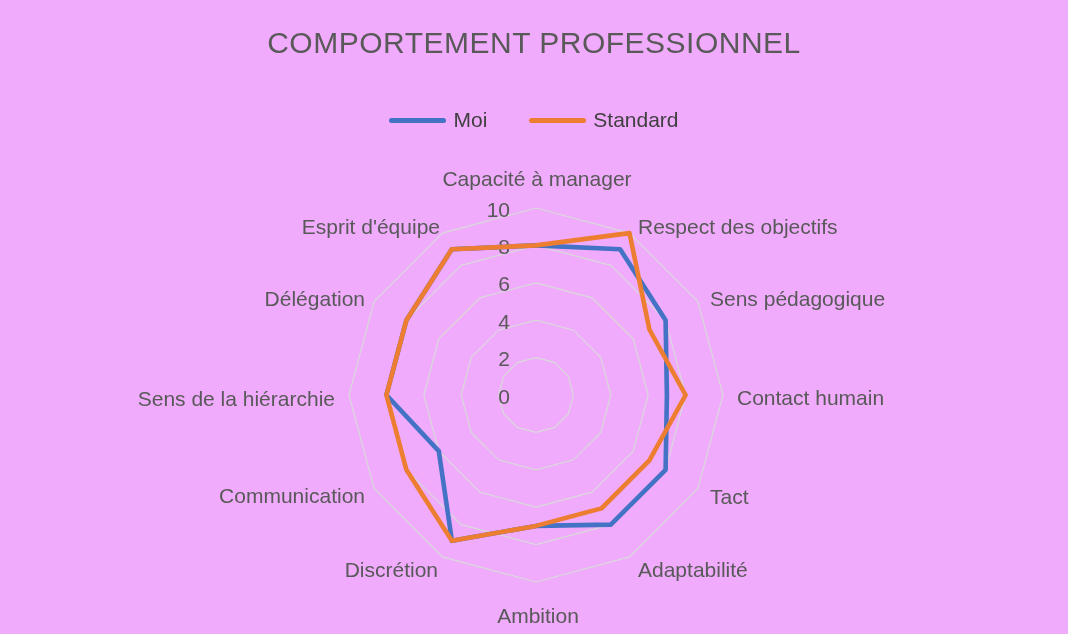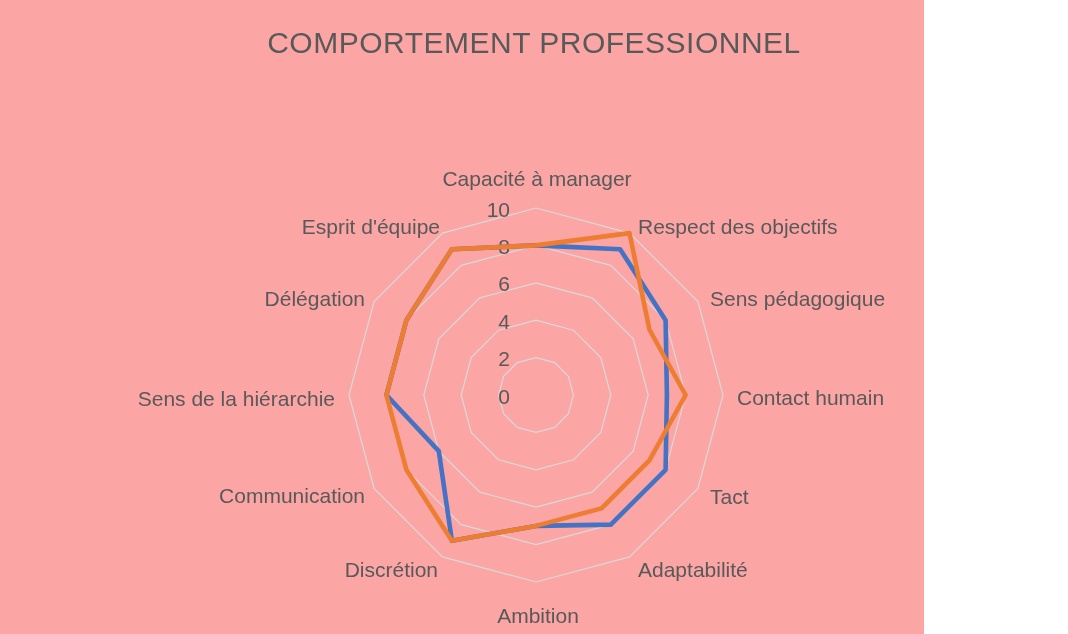--- a/index.html
+++ b/index.html
@@ -1,33 +1,43 @@
 <!DOCTYPE html>
 <html><head>
 <meta charset="utf-8">
 <style>
   html,body{margin:0;padding:0;background:#fff;}
-  #stage{position:relative;width:924px;height:634px;background:#fca5a5;overflow:hidden;
+  #stage{position:relative;width:1068px;height:634px;background:#f0abfc;overflow:hidden;
          font-family:"Liberation Sans",sans-serif;}
   .chart-title{position:absolute;left:0;top:26px;width:1068px;text-align:center;
          font-size:30px;font-weight:400;color:#595959;letter-spacing:0.5px;}
   .legend{position:absolute;left:0;top:108px;width:1068px;display:flex;
          justify-content:center;align-items:center;gap:42px;}
   .legend-item{display:flex;align-items:center;gap:7px;}
   .legend-swatch{width:57px;height:5px;border-radius:2.5px;}
   .legend-label{font-size:21px;color:#404040;}
   svg text{font-family:"Liberation Sans",sans-serif;}
   .axis-label{font-size:21px;fill:#595959;}
   .tick-label{font-size:21px;fill:#595959;}
 </style>
 </head>
 <body>
 
 <div id="stage">
   <div class="chart-title">COMPORTEMENT PROFESSIONNEL</div>
+  <div class="legend">
+    <div class="legend-item">
+      <span class="legend-swatch" id="sw0" style="background: rgb(68, 114, 196);"></span>
+      <span class="legend-label">Moi</span>
+    </div>
+    <div class="legend-item">
+      <span class="legend-swatch" id="sw1" style="background: rgb(237, 125, 49);"></span>
+      <span class="legend-label">Standard</span>
+    </div>
+  </div>
   <svg id="radar" width="1068" height="634" viewBox="0 0 1068 634" style="position:absolute;left:0;top:0;">
       <polygon points="536.0,357.6 554.7,362.6 568.4,376.3 573.4,395.0 568.4,413.7 554.7,427.4 536.0,432.4 517.3,427.4 503.6,413.7 498.6,395.0 503.6,376.3 517.3,362.6" fill="none" stroke="#D9D9D9" stroke-width="1.2"></polygon>
       <polygon points="536.0,320.2 573.4,330.2 600.8,357.6 610.8,395.0 600.8,432.4 573.4,459.8 536.0,469.8 498.6,459.8 471.2,432.4 461.2,395.0 471.2,357.6 498.6,330.2" fill="none" stroke="#D9D9D9" stroke-width="1.2"></polygon>
       <polygon points="536.0,282.8 592.1,297.8 633.2,338.9 648.2,395.0 633.2,451.1 592.1,492.2 536.0,507.2 479.9,492.2 438.8,451.1 423.8,395.0 438.8,338.9 479.9,297.8" fill="none" stroke="#D9D9D9" stroke-width="1.2"></polygon>
       <polygon points="536.0,245.4 610.8,265.4 665.6,320.2 685.6,395.0 665.6,469.8 610.8,524.6 536.0,544.6 461.2,524.6 406.4,469.8 386.4,395.0 406.4,320.2 461.2,265.4" fill="none" stroke="#D9D9D9" stroke-width="1.2"></polygon>
       <polygon points="536.0,208.0 629.5,233.1 697.9,301.5 723.0,395.0 697.9,488.5 629.5,556.9 536.0,582.0 442.5,556.9 374.1,488.5 349.0,395.0 374.1,301.5 442.5,233.1" fill="none" stroke="#D9D9D9" stroke-width="1.2"></polygon>
       <text x="510" y="396" text-anchor="end" dominant-baseline="central" class="tick-label">0</text>
       <text x="510" y="358.6" text-anchor="end" dominant-baseline="central" class="tick-label">2</text>
       <text x="510" y="321.2" text-anchor="end" dominant-baseline="central" class="tick-label">4</text>
       <text x="510" y="283.8" text-anchor="end" dominant-baseline="central" class="tick-label">6</text>

